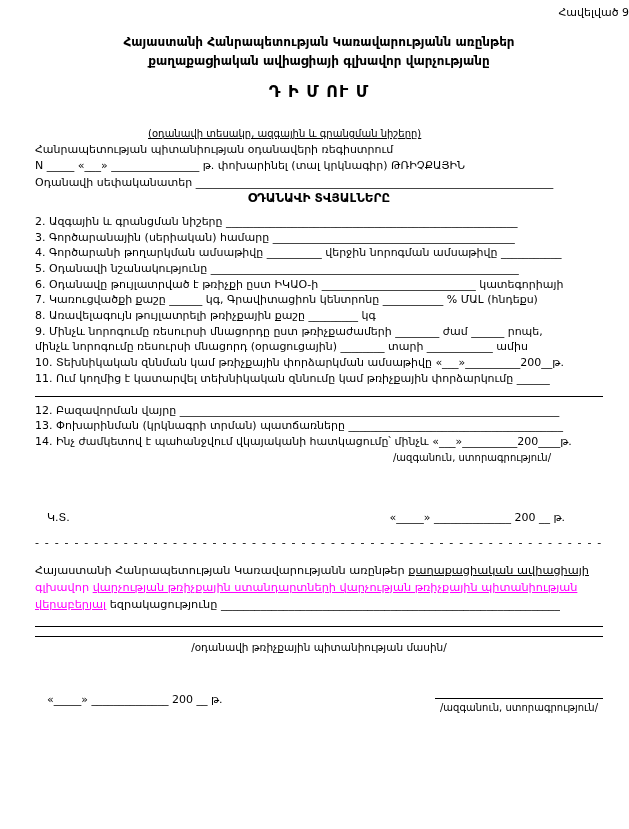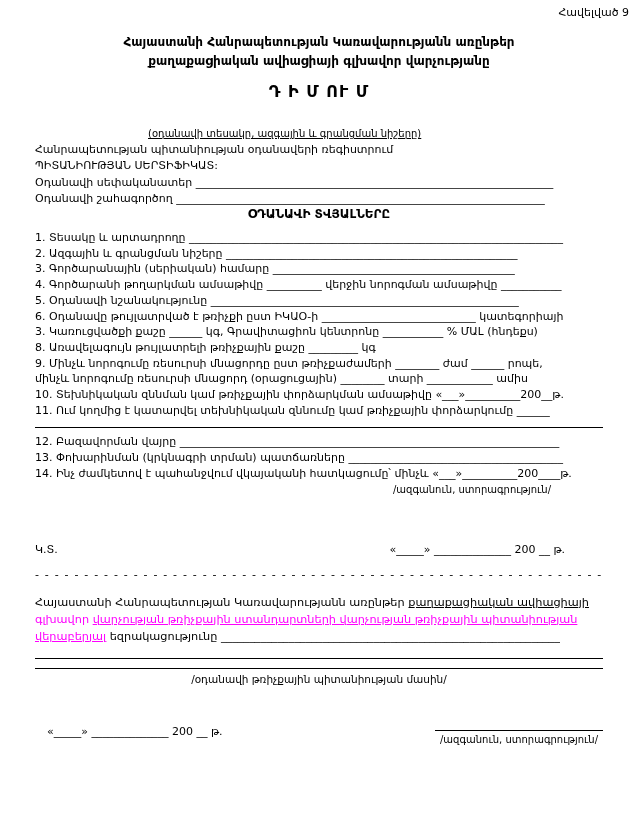--- a/index.html
+++ b/index.html
@@ -16,21 +16,21 @@
   .hdr { margin-top:14px; line-height:19px; font-size:12px; }
   .title { margin-top:11px; font-size:16px; letter-spacing:1px; }
   .block-intro { margin-top:25px; line-height:16.2px; }
   .hint { font-size:10px; padding-left:113px;text-decoration:underline; }
   .sec-title { font-size:12px; }
   .items { margin-top:9px; line-height:15.7px; }
   .hrule { border-bottom:1px solid #000; height:0; }
   .item11-rule { margin-top:9px; margin-bottom:6px; }
   .sig-hint { font-size:10px; padding-left:358px; line-height:15px; }
   .seal-row { display:flex; justify-content:space-between; margin-top:46px; }
-  .seal-row .stamp { }
+  .seal-row .stamp { margin-left:12px; }
   .seal-row .date { margin-right:38px; }
   .dashes { margin-top:12px; overflow:hidden; letter-spacing:1.2px; }
   .para { margin-top:13px; line-height:17px; font-size:11.3px; }
   .u { text-decoration:underline; }
   .magenta { color:var(--magenta, #f0f); }
   .rule1 { margin-top:13px; }
   .rule2 { margin-top:9px; }
   .caption { margin-top:4px; text-align:center; font-size:10.5px; }
   .bottom-row { display:flex; justify-content:space-between; align-items:flex-start; margin-top:40px; }
   .bottom-row .date { margin-left:12px; }
@@ -48,35 +48,33 @@
   <div class="hdr center bold">
     <div class="line">Հայաստանի Հանրապետության Կառավարությանն առընթեր</div>
     <div class="line">քաղաքացիական ավիացիայի գլխավոր վարչությանը</div>
   </div>
 
   <div class="line center bold title">Դ Ի Մ ՈՒ Մ</div>
 
   <div class="block-intro">
     <div class="line hint">(օդանավի տեսակը, ազգային և գրանցման նիշերը)</div>
     <div class="line">Հանրապետության պիտանիության օդանավերի ռեգիստրում</div>
-    <div class="line">ՊԻՏԱՆԻՈՒԹՅԱՆ ՍԵՐՏԻՖԻԿԱՏ:</div>
+    <div class="line">N _____ «___» ________________ թ. փոխարինել (տալ կրկնագիր) ԹՌԻՉՔԱՅԻՆ</div>
     <div class="line">Օդանավի սեփականատեր _________________________________________________________________</div>
-    <div class="line">Օդանավի շահագործող ___________________________________________________________________</div>
   </div>
 
   <div class="line center bold sec-title">ՕԴԱՆԱՎԻ ՏՎՅԱԼՆԵՐԸ</div>
 
   <div class="items">
-    <div class="line">1. Տեսակը և արտադրողը ____________________________________________________________________</div>
     <div class="line">2. Ազգային և գրանցման նիշերը _____________________________________________________</div>
     <div class="line">3. Գործարանային (սերիական) համարը ____________________________________________</div>
     <div class="line">4. Գործարանի թողարկման ամսաթիվը __________ վերջին նորոգման ամսաթիվը ___________</div>
     <div class="line">5. Օդանավի նշանակությունը ________________________________________________________</div>
     <div class="line">6. Օդանավը թույլատրված է թռիչքի ըստ ԻԿԱՕ-ի ____________________________ կատեգորիայի</div>
-    <div class="line">3. Կառուցվածքի քաշը ______ կգ, Գրավիտացիոն կենտրոնը ___________ % ՄԱԼ (հնդեքս)</div>
+    <div class="line">7. Կառուցվածքի քաշը ______ կգ, Գրավիտացիոն կենտրոնը ___________ % ՄԱԼ (հնդեքս)</div>
     <div class="line">8. Առավելագույն թույլատրելի թռիչքային քաշը _________ կգ</div>
     <div class="line">9. Մինչև նորոգումը ռեսուրսի մնացորդը ըստ թռիչքաժամերի ________ ժամ ______ րոպե,</div>
     <div class="line">մինչև նորոգումը ռեսուրսի մնացորդ (օրացուցային) ________ տարի ____________ ամիս</div>
     <div class="line">10. Տեխնիկական զննման կամ թռիչքային փորձարկման ամսաթիվը «___»__________200__թ.</div>
     <div class="line">11. Ում կողմից է կատարվել տեխնիկական զննումը կամ թռիչքային փորձարկումը ______</div>
     <div class="hrule item11-rule"></div>
     <div class="line">12. Բազավորման վայրը _____________________________________________________________________</div>
     <div class="line">13. Փոխարինման (կրկնագրի տրման) պատճառները _______________________________________</div>
     <div class="line">14. Ինչ ժամկետով է պահանջվում վկայականի հատկացումը՝ մինչև «___»__________200____թ.</div>
     <div class="line sig-hint">/ազգանուն, ստորագրություն/</div>

